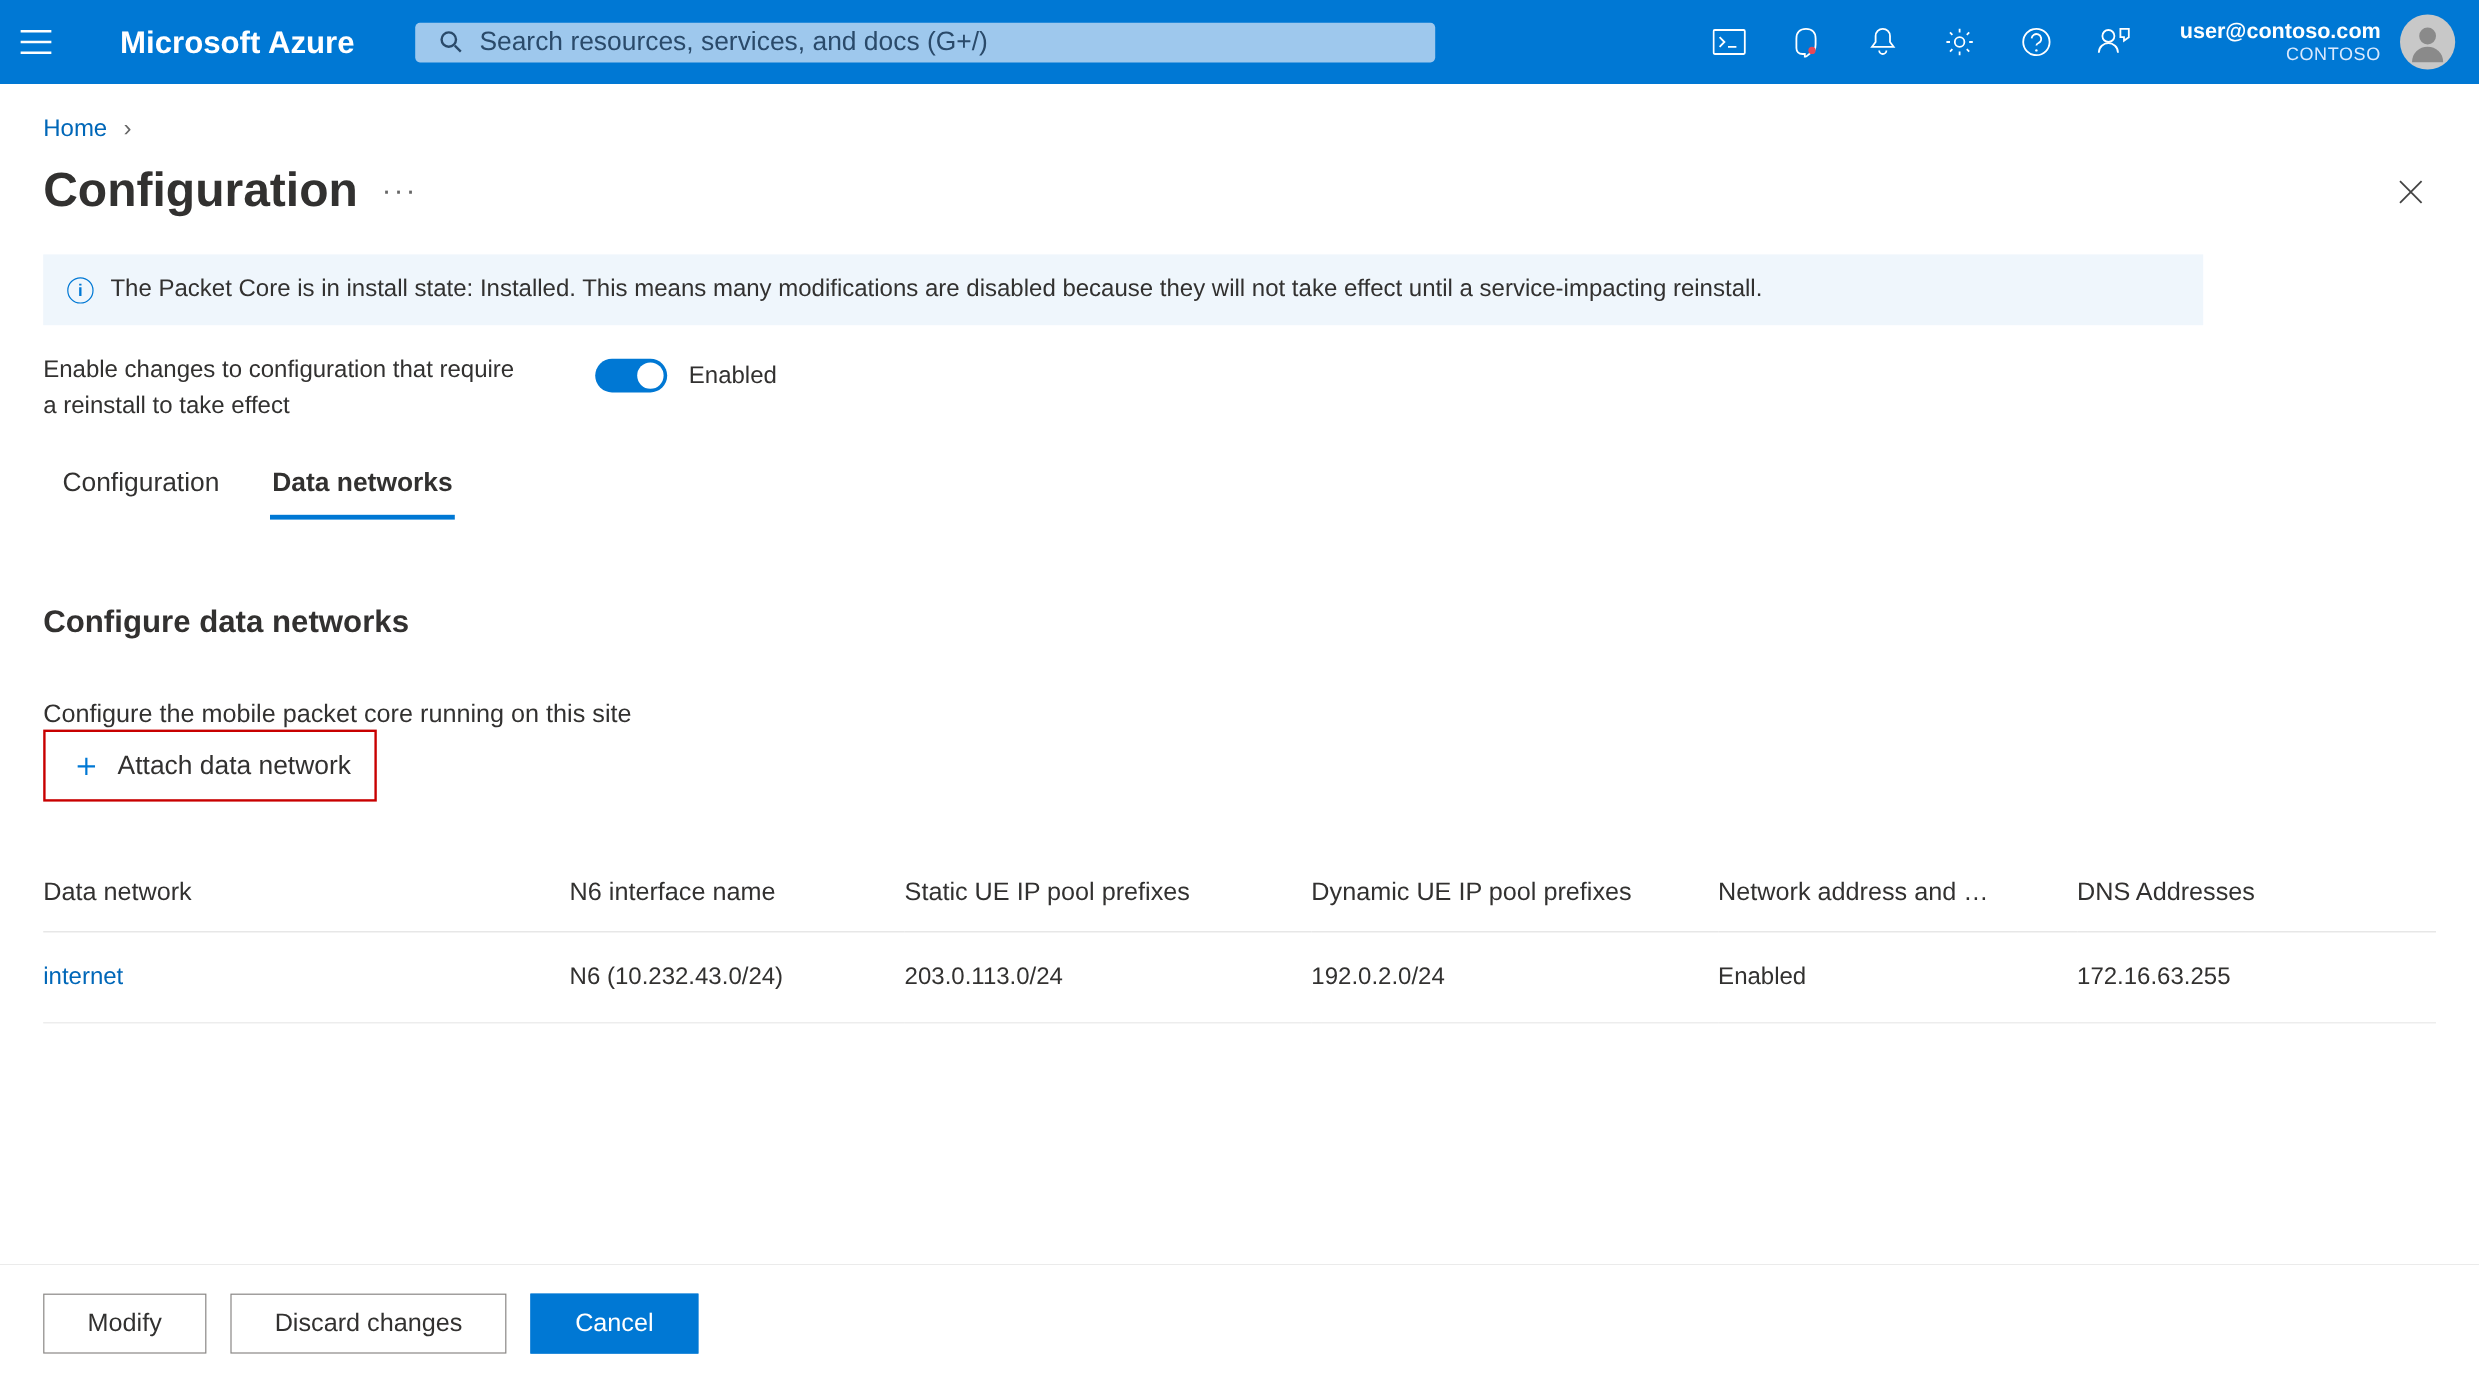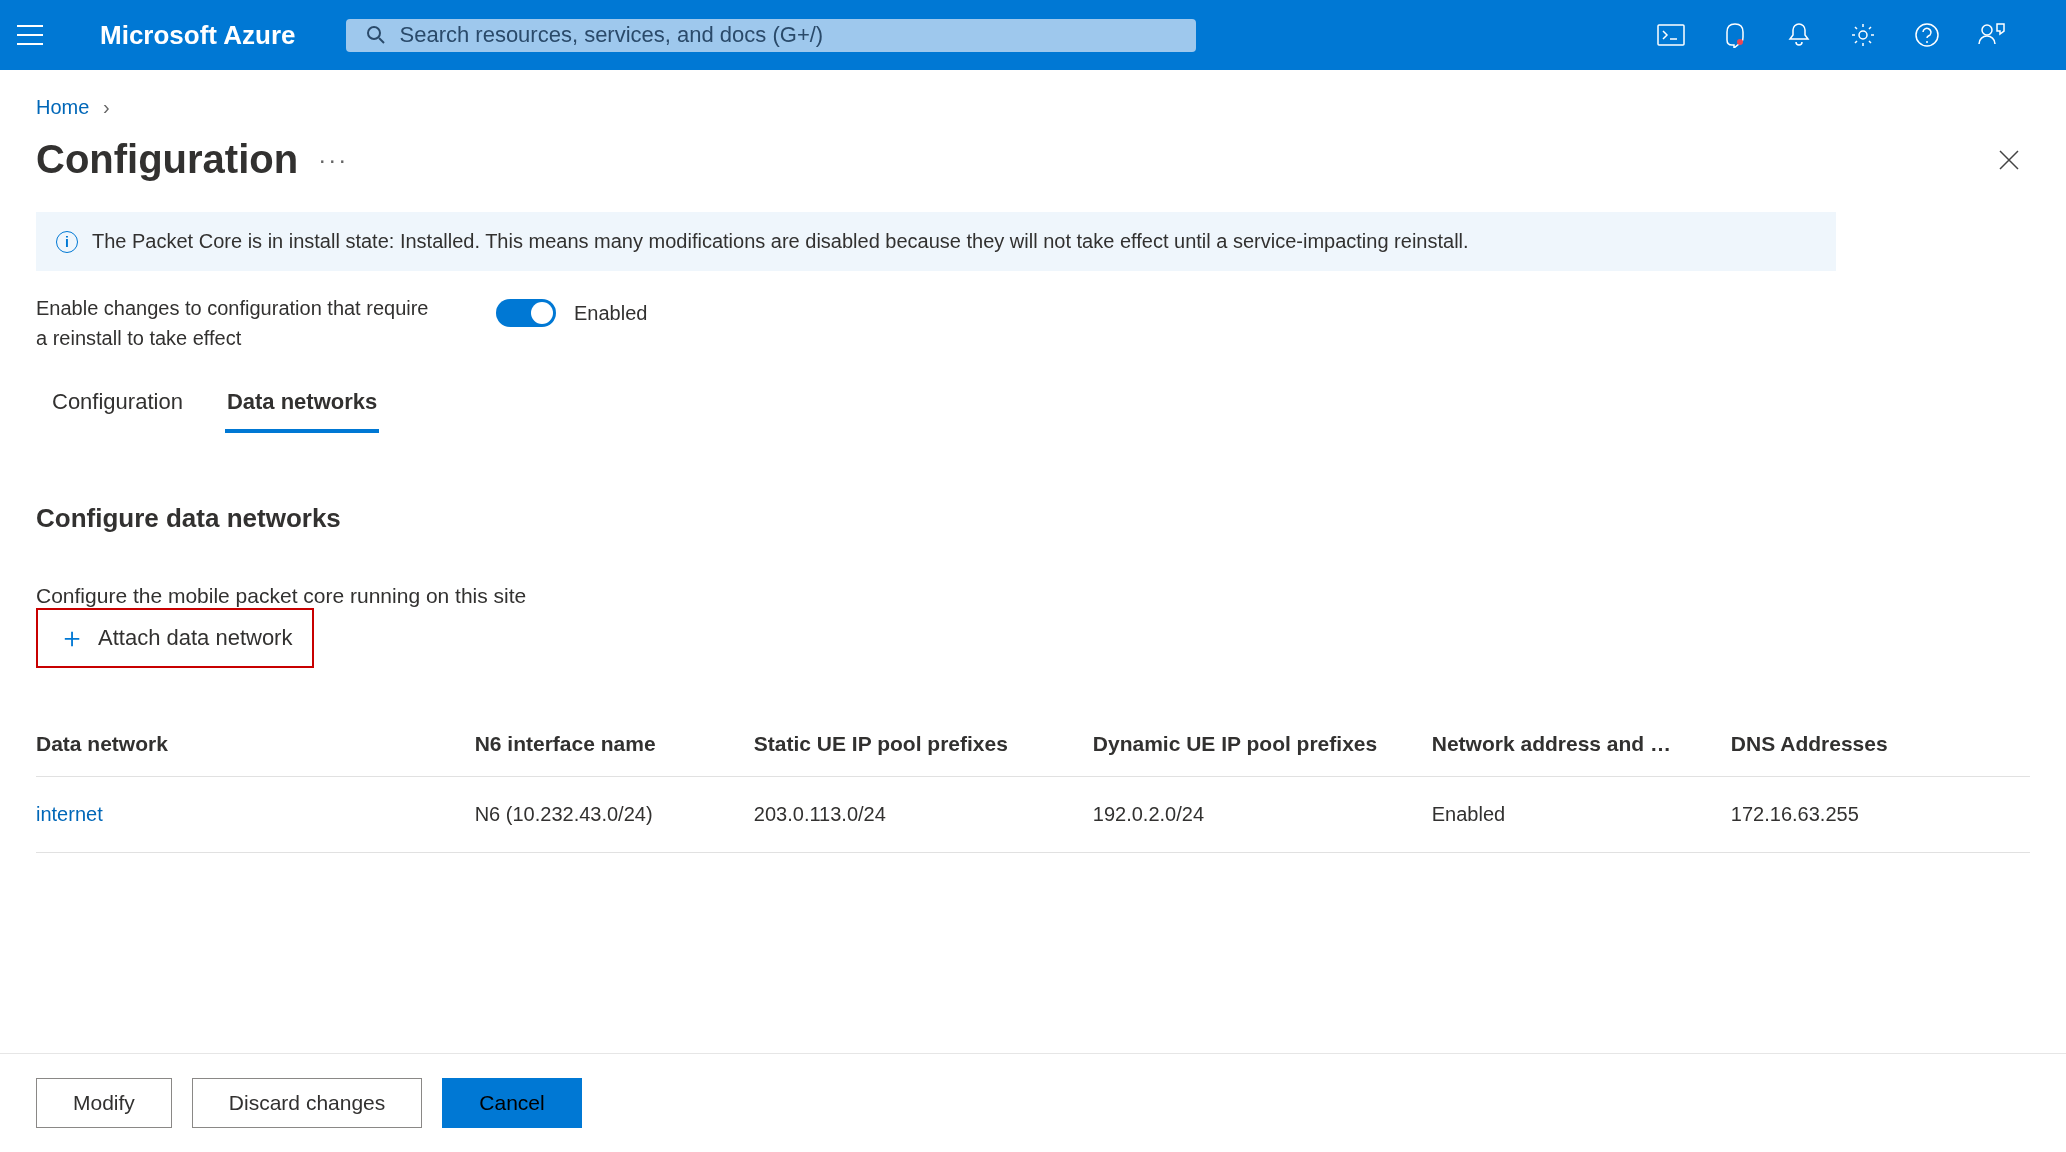--- a/index.html
+++ b/index.html
@@ -151,21 +151,21 @@
     border: 2px solid #c80000;
     padding: 14px 20px;
     font-size: 22px; color: #323130;
     cursor: pointer; background: #fff;
     margin-bottom: 46px;
   }
   .plus { color: #0078d4; font-size: 28px; line-height: 1; font-weight: 300; }
 
   .data-table { width: 100%; max-width: 2000px; border-collapse: collapse; table-layout: fixed; }
   .data-table th {
-    text-align: left; font-size: 21px; font-weight: 700;
+    text-align: left; font-size: 21px; font-weight: 400;
     padding: 18px 14px 20px 0;
     border-bottom: 1px solid #e1e1e1;
     white-space: nowrap; overflow: hidden; text-overflow: ellipsis;
   }
   .data-table td {
     font-size: 20px; color: #323130;
     padding: 26px 14px 26px 0;
     border-bottom: 1px solid #e1e1e1;
   }
   .data-table a { color: #0067b8; text-decoration: none; }
@@ -176,21 +176,21 @@
     border-top: 1px solid #e6e6e6;
     padding: 24px 36px;
     display: flex; gap: 20px;
   }
   .btn {
     font-size: 21px; padding: 12px 36px;
     border: 1px solid #8a8886; background: #fff; color: #323130;
     cursor: pointer;
   }
   .btn.primary {
-    background: #0078d4; color: #000000; border-color: #0078d4;
+    background: #0078d4; color: #ffffff; border-color: #0078d4;
   }
 
   svg { display: block; }
 </style>
 </head>
 <body>
 
 <div class="top-header">
   <div class="hamburger">
     <svg width="26" height="20" viewBox="0 0 26 20">
@@ -236,20 +236,32 @@
           <path d="M9 10a4 4 0 117 3c-1 1-3 1-3 3" stroke="#fff" stroke-width="1.5" fill="none"></path>
           <circle cx="13" cy="20" r="1" fill="#fff"></circle>
         </svg>
     </div>
     <div class="header-icon">
       <svg width="28" height="26" viewBox="0 0 28 26">
           <circle cx="10" cy="8" r="5" stroke="#fff" stroke-width="1.5" fill="none"></circle>
           <path d="M2 22c0-5 4-8 8-8s8 3 8 8" stroke="#fff" stroke-width="1.5" fill="none"></path>
           <path d="M18 4l6 6M24 4l-6 6" stroke="#fff" stroke-width="1" opacity="0"></path>
           <path d="M20 2h7v7l-4 3v-3h-3z" stroke="#fff" stroke-width="1.5" fill="none"></path>
+        </svg>
+    </div>
+  </div>
+  <div class="user-block">
+    <div class="user-text">
+      <div class="user-email">user@contoso.com</div>
+      <div class="user-org">CONTOSO</div>
+    </div>
+    <div class="avatar">
+      <svg width="34" height="34" viewBox="0 0 34 34">
+          <circle cx="17" cy="12" r="7" fill="#8a8a8a"></circle>
+          <path d="M4 34c0-8 6-13 13-13s13 5 13 13" fill="#8a8a8a"></path>
         </svg>
     </div>
   </div>
 </div>
 
 <div class="crumbs">
   <a href="#">Home</a>
   <span class="chev">›</span>
 </div>
 

